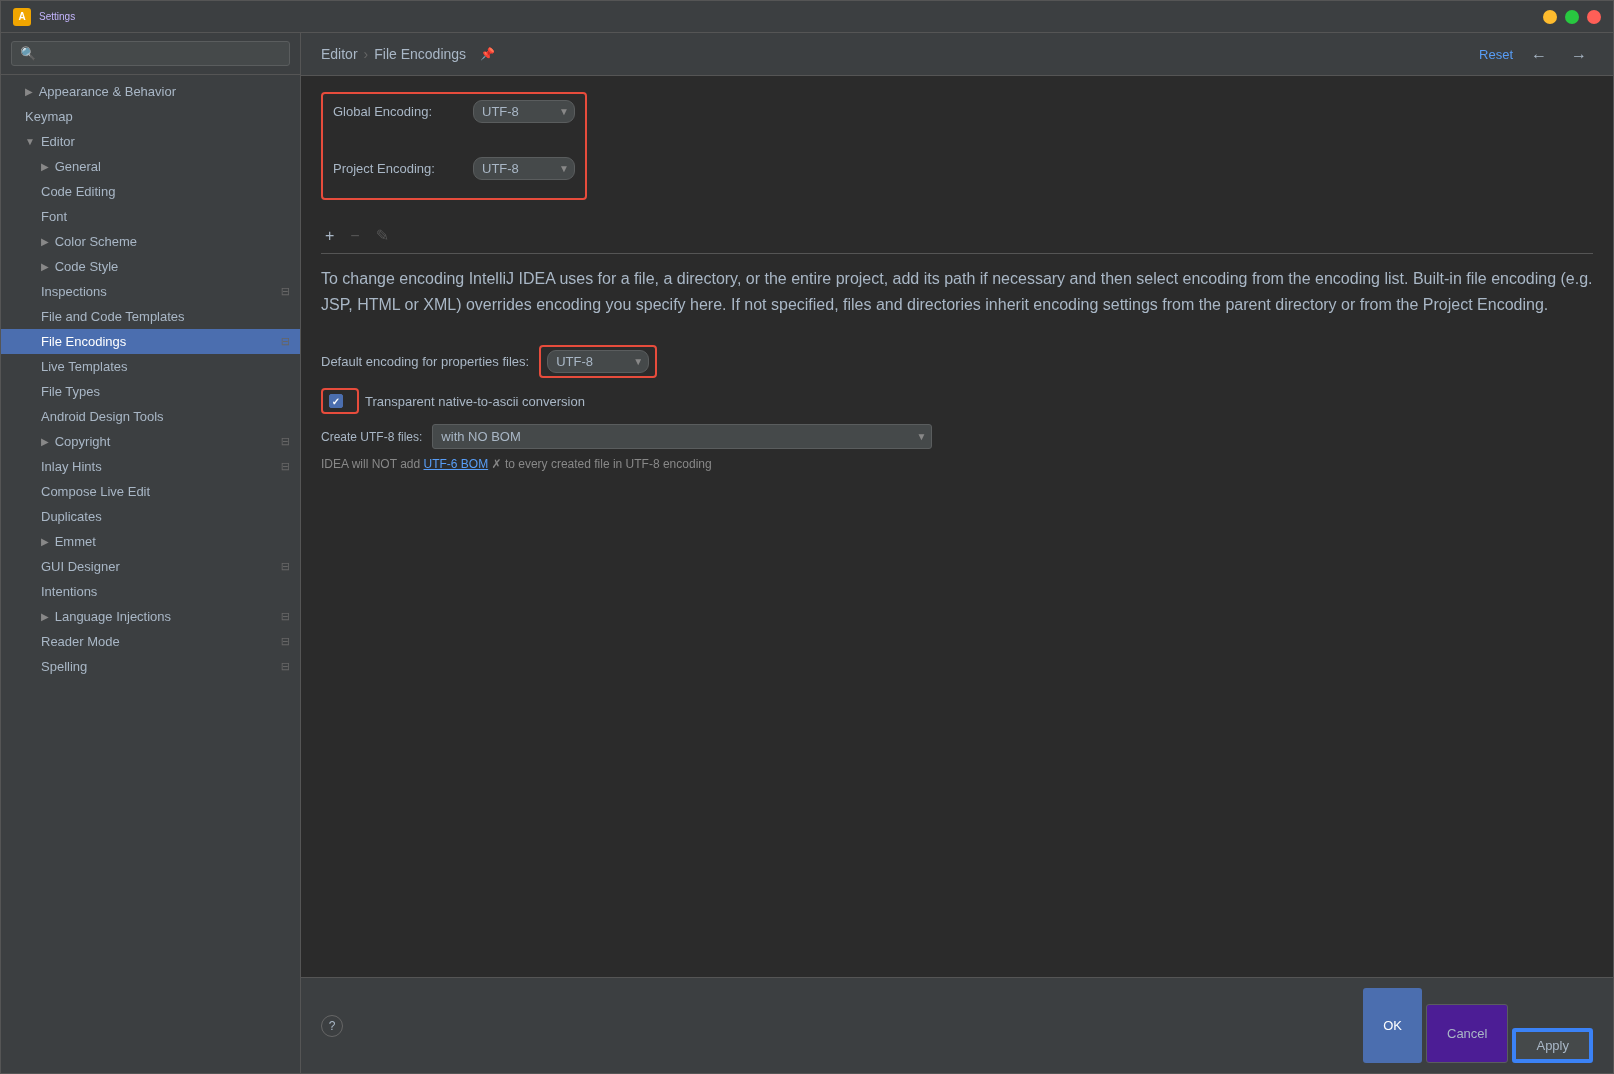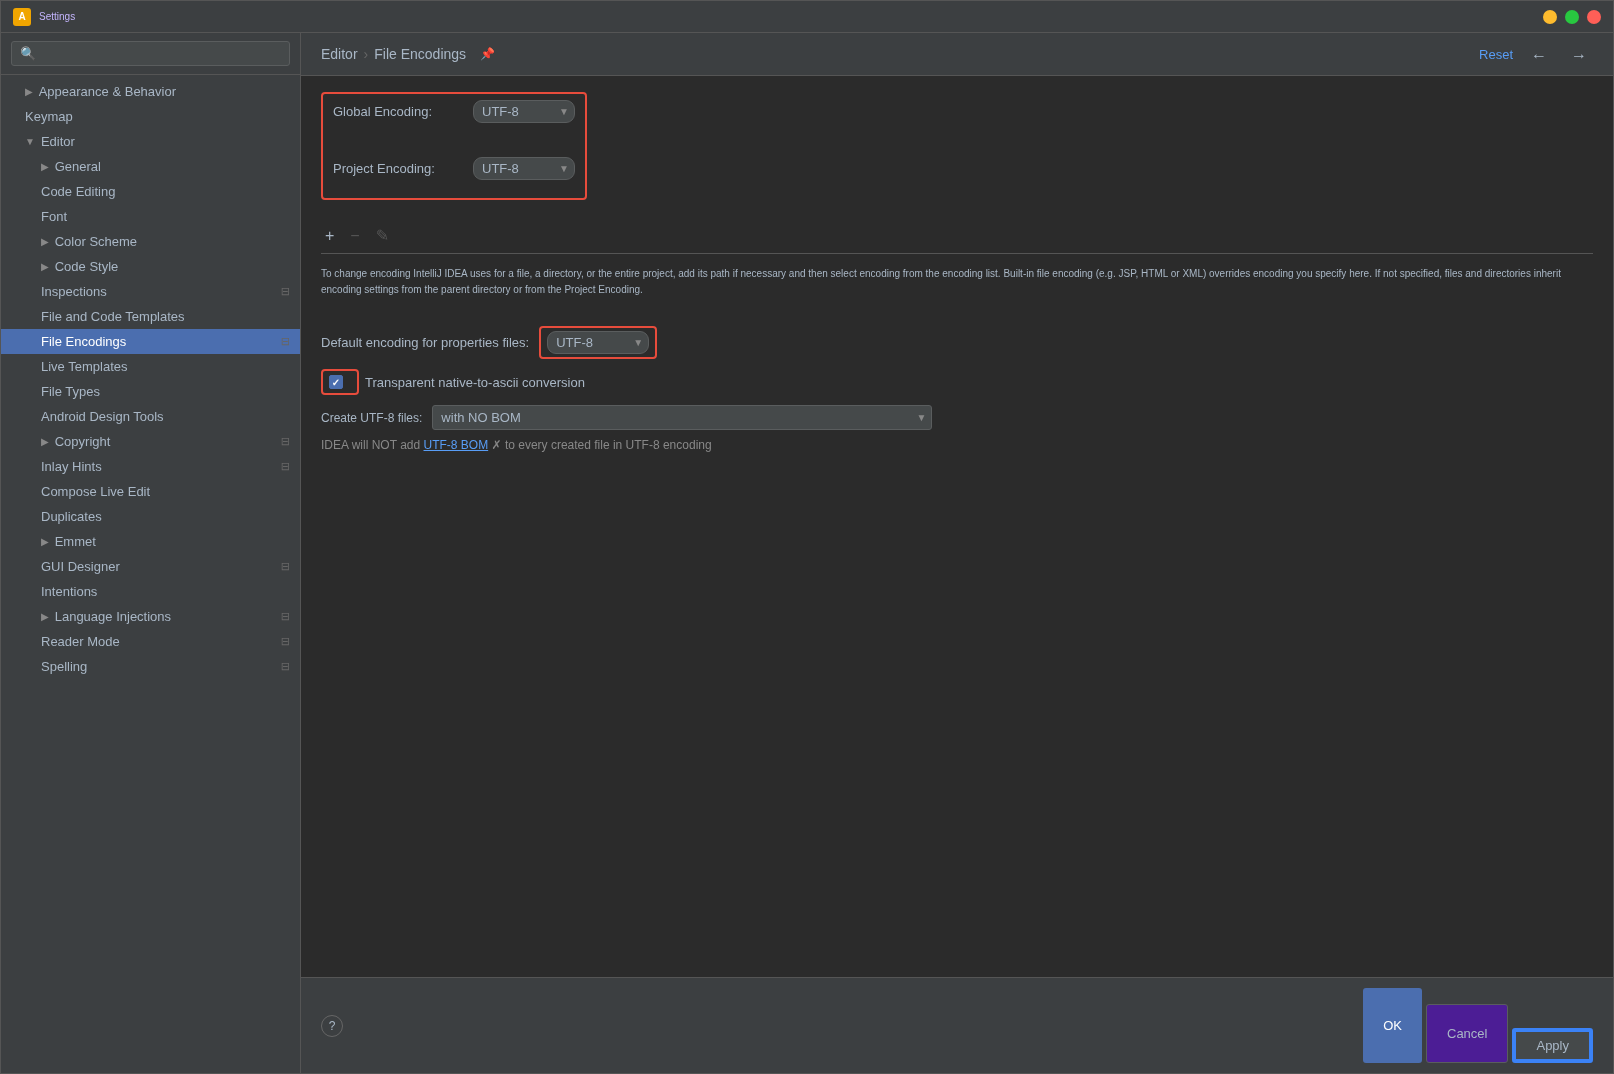--- a/index.html
+++ b/index.html
@@ -296,21 +296,21 @@
 
     .table-empty {
       text-align: center;
       color: #666;
       padding: 80px 0;
       font-size: 13px;
     }
 
     .info-text {
       color: #a9b7c6;
-      font-size: 10px;
+      font-size: 16px;
       line-height: 1.6;
       margin-top: 0;
       padding: 12px 0;
       border-top: 1px solid #555;
     }
 
     .bottom-section {
       padding: 16px 0;
     }
 
@@ -714,21 +714,21 @@
                 <option>with NO BOM</option>
                 <option>with BOM</option>
                 <option>Ask</option>
               </select>
               <span class="select-arrow">▼</span>
             </div>
           </div>
 
           <div class="idea-note">
             <span>IDEA will NOT add </span>
-            <span class="link-text">UTF-8 BOM</span>
+            <span class="link-text">UTF-6 BOM</span>
             <span> ✗ to every created file in UTF-8 encoding</span>
           </div>
         </div>
 
       </div>
 
       <div class="dialog-footer">
         <div class="footer-left">
           <button class="help-btn">?</button>
         </div>

